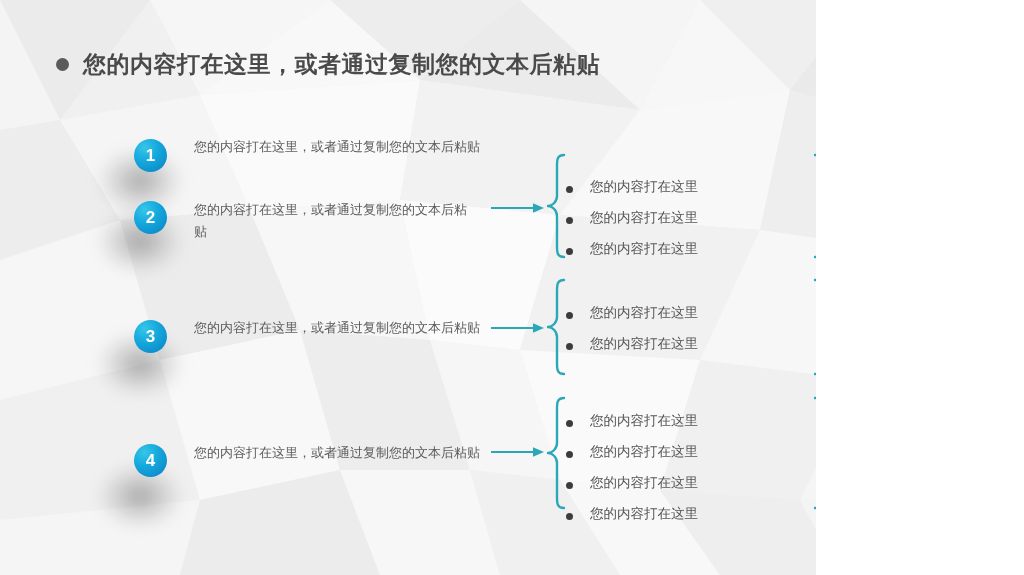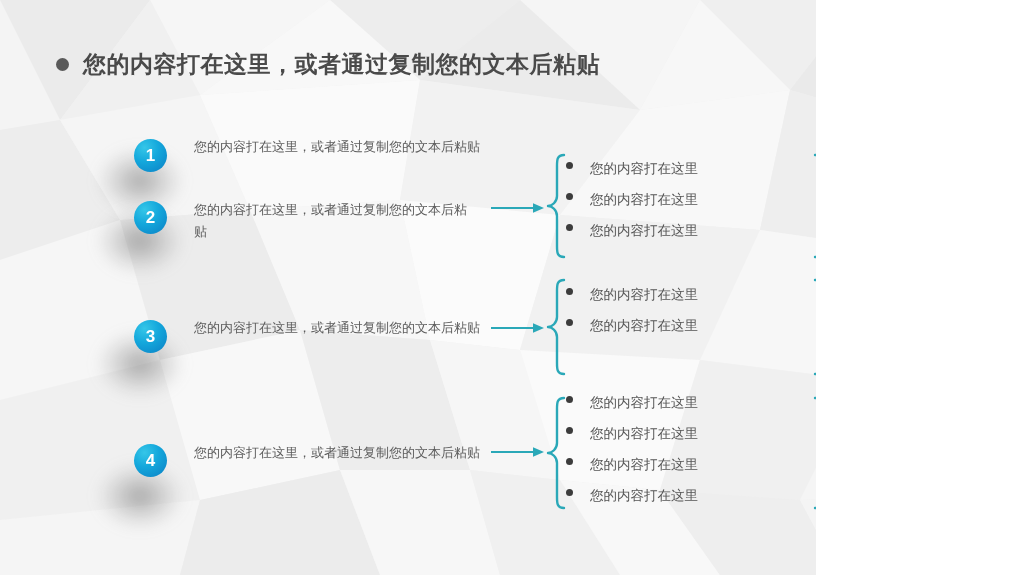--- a/index.html
+++ b/index.html
@@ -101,21 +101,21 @@
     overflow: visible;
   }
 
   
   .bullet-block {
     position: absolute;
     z-index: 3;
   }
   .bullet-row {
     display: flex;
-    align-items: flex-start;
+    align-items: flex-end;
     gap: 17px;
     height: 31px;
   }
   .bullet-dot {
     width: 7px;
     height: 7px;
     border-radius: 50%;
     background: #3c3c3c;
     flex: 0 0 auto;
   }

